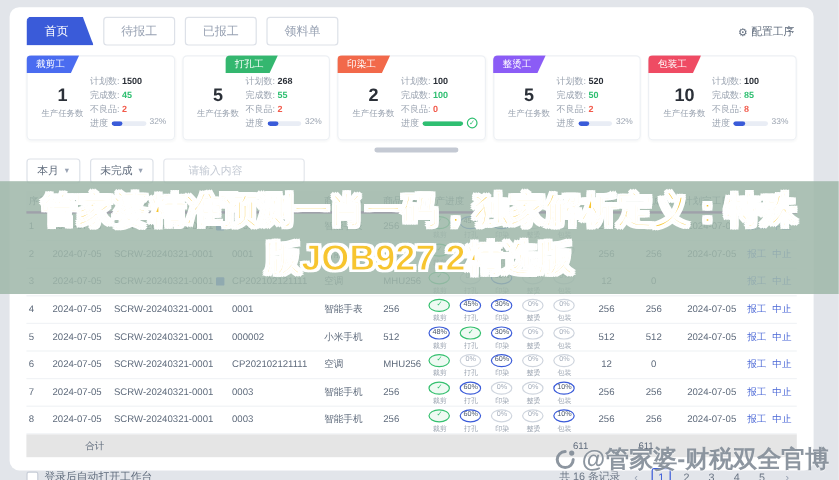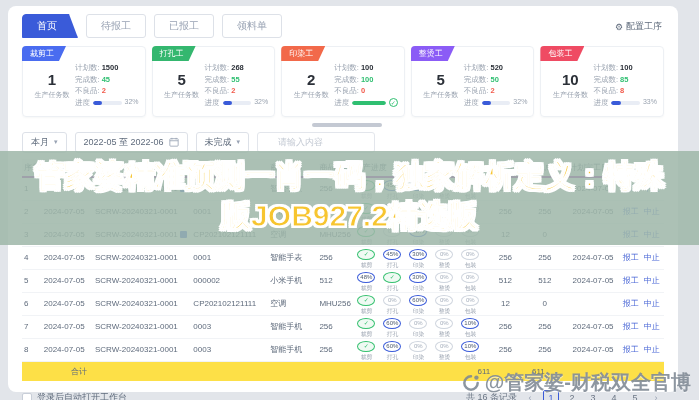--- a/index.html
+++ b/index.html
@@ -38,21 +38,21 @@
   .filters { display:flex; gap:8px; margin-top:5px; align-items:center; }
   .sel, .datebox { height:21px; border:1px solid #dde1e8; border-radius:3px; display:flex; align-items:center; gap:5px; padding:0 8px; font-size:9px; color:#5f6b7c; background:#fff; cursor:pointer; }
   .caret { font-size:7px; color:#98a2b3; }
   .search-input { height:21px; width:118px; border:1px solid #e3e6ec; border-radius:3px; font-size:9px; padding:0 20px; color:#5f6b7c; font-family:"Liberation Sans",sans-serif; }
   .search-input::placeholder { color:#c3c9d3; }
 
   
   .table { margin-top:6px; font-size:8px; }
   .tr { display:flex; align-items:center; height:23px; border-bottom:1px solid #f1f3f6; }
   .tr.head { height:19px; background:#f5f6f9; color:#5f6b7c; border-bottom:2px solid #a21caf; }
-  .tr.total { height:19px; background:#fde047; border-bottom:none;gap:37px; }
+  .tr.total { height:19px; background:#e5e5e5; border-bottom:none;gap:37px; }
   .td { padding:0 2px; white-space:nowrap; overflow:hidden; }
   .c0{width:20px;} .c1{width:52px;} .c2{width:100px;} .c3{width:78px;} .c4{width:50px;} .c5{width:36px;}
   .c6{width:136px;} .c7{width:38px;text-align:center;} .c8{width:42px;text-align:center;} .c9{width:56px;text-align:center;} .c10{width:44px;}
   .flag-ico { display:inline-block; width:7px; height:7px; background:#3a5bd9; border-radius:1px; margin-left:2px; vertical-align:middle; }
   .steps { display:flex; gap:3px; align-items:flex-start; padding-top:3px; }
   .step { width:23px; text-align:center; }
   .pill { margin:0 auto; width:18px; height:11px; border:1.3px solid #cfd5de; border-radius:50%; font-size:6px; line-height:9px; color:#a4adbb; background:#fff; }
   .pill.active { border-color:#3a5bd9; color:#4d5a6d; }
   .pill.done { border-color:#35c06f; color:#35c06f; background:#effaf3; }
   .slabel { font-size:6.5px; color:#9aa3b0; margin-top:1px; transform:scale(.9); }
@@ -108,21 +108,21 @@
           <div class="prog-line">
             <span>进度</span>
             <span class="prog-track">
               <span class="prog-fill" style="display: block; width: 32%;"></span>
             </span>
             <span class="prog-pct">32%</span>
           </div>
         </div>
       </div>
       <div class="card">
-        <span class="badge" style="background: rgb(52, 183, 111);">打孔工</span>
+        <span class="badge" style="background: rgb(52, 183, 111); margin-left: 36px;">打孔工</span>
         <div class="card-left">
           <div class="card-num">5</div>
           <div class="card-num-label">生产任务数</div>
         </div>
         <div class="card-right">
           <div class="stat-line"><span>计划数: </span><span class="stat-val ">268</span></div>
           <div class="stat-line"><span>完成数: </span><span class="stat-val green">55</span></div>
           <div class="stat-line"><span>不良品: </span><span class="stat-val red">2</span></div>
           <div class="prog-line">
             <span>进度</span>
@@ -193,29 +193,20 @@
     </div>
 
   <div class="hscroll">
       <div class="hscroll-thumb"></div>
     </div>
 
   <div class="filters">
     <div class="sel">
       <span>本月</span>
       <span class="caret">▾</span>
-    </div>
-    <div class="datebox">
-      <span>2022-05 至 2022-06</span>
-      <svg width="10" height="10" viewBox="0 0 12 12">
-          <rect x="1" y="2" width="10" height="9" rx="1" fill="none" stroke="#98a2b3"></rect>
-          <line x1="1" y1="4.5" x2="11" y2="4.5" stroke="#98a2b3"></line>
-          <line x1="3.5" y1="1" x2="3.5" y2="3" stroke="#98a2b3"></line>
-          <line x1="8.5" y1="1" x2="8.5" y2="3" stroke="#98a2b3"></line>
-        </svg>
     </div>
     <div class="sel">
       <span>未完成</span>
       <span class="caret">▾</span>
     </div>
     <input class="search-input" placeholder="请输入内容" style="">
   </div>
 
   <div class="table">
     <div class="tr head" id="thead">

